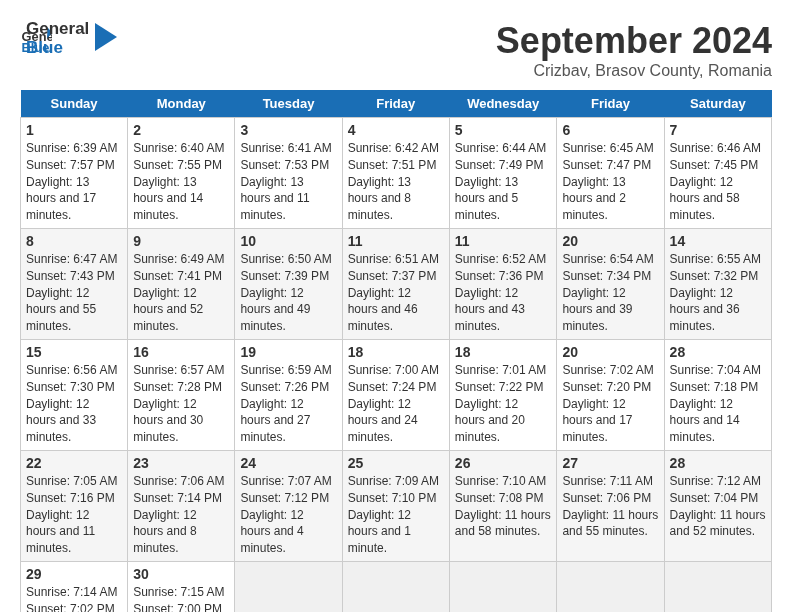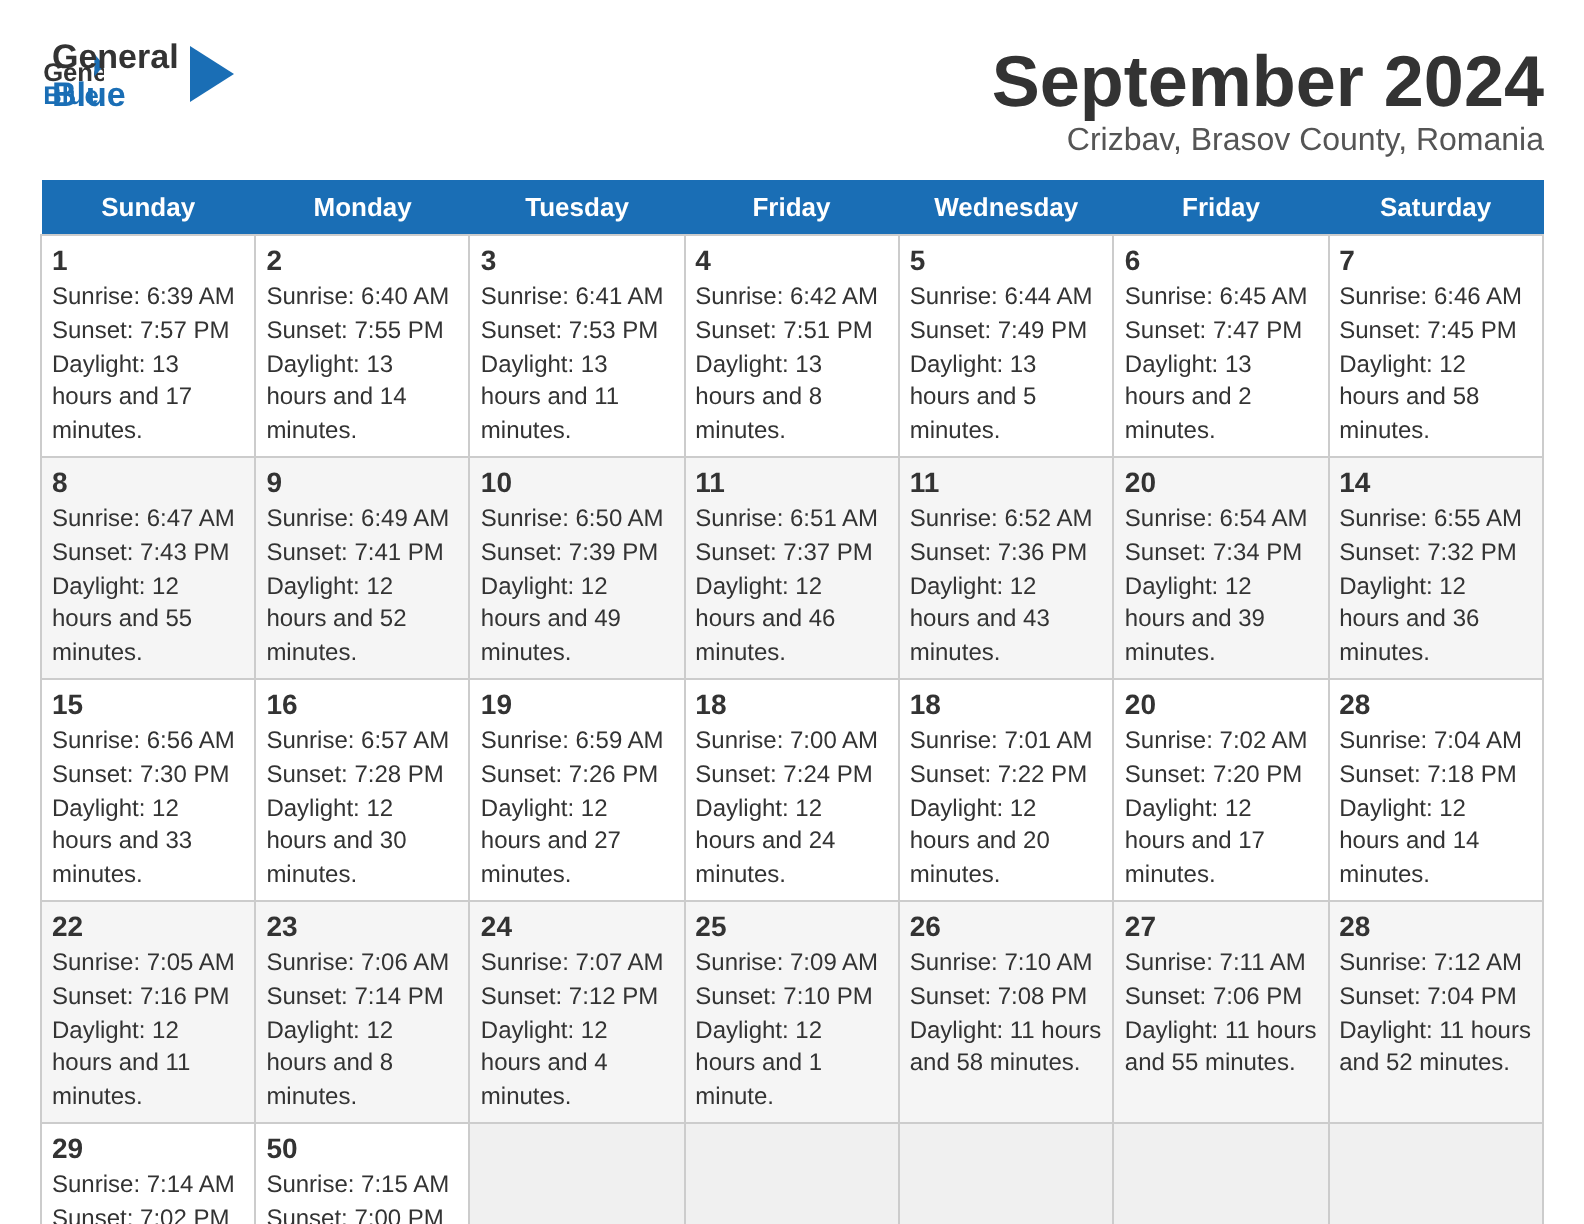--- a/index.html
+++ b/index.html
@@ -352,21 +352,21 @@
       <tr class="week-row">
         <td>
           <span class="day-num">29</span>
         <div class="day-info">
           Sunrise: 7:14 AM<br>
           Sunset: 7:02 PM<br>
           Daylight: 11 hours and 48 minutes.
         </div>
         </td>
         <td>
-          <span class="day-num">50</span>
+          <span class="day-num">30</span>
         <div class="day-info">
           Sunrise: 7:15 AM<br>
           Sunset: 7:00 PM<br>
           Daylight: 11 hours and 45 minutes.
         </div>
         </td>
         <td class="empty"></td>
         <td class="empty"></td>
         <td class="empty"></td>
         <td class="empty"></td>

